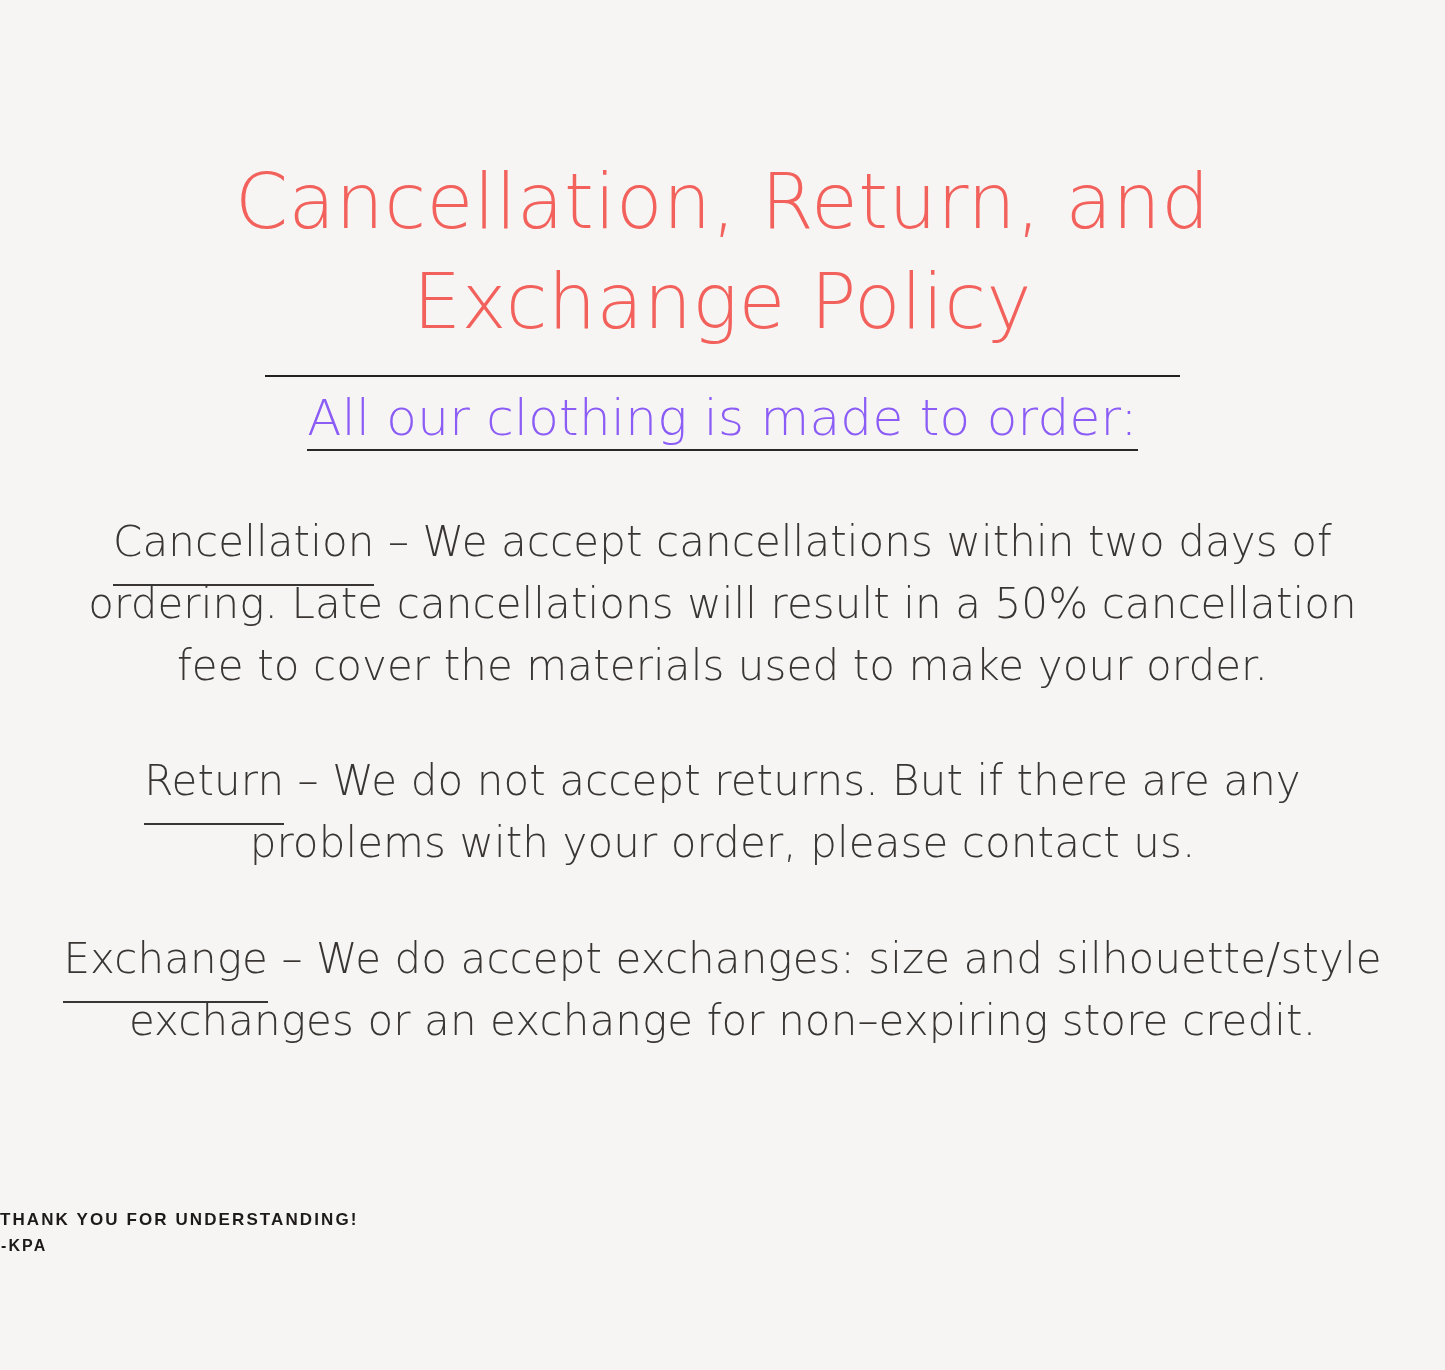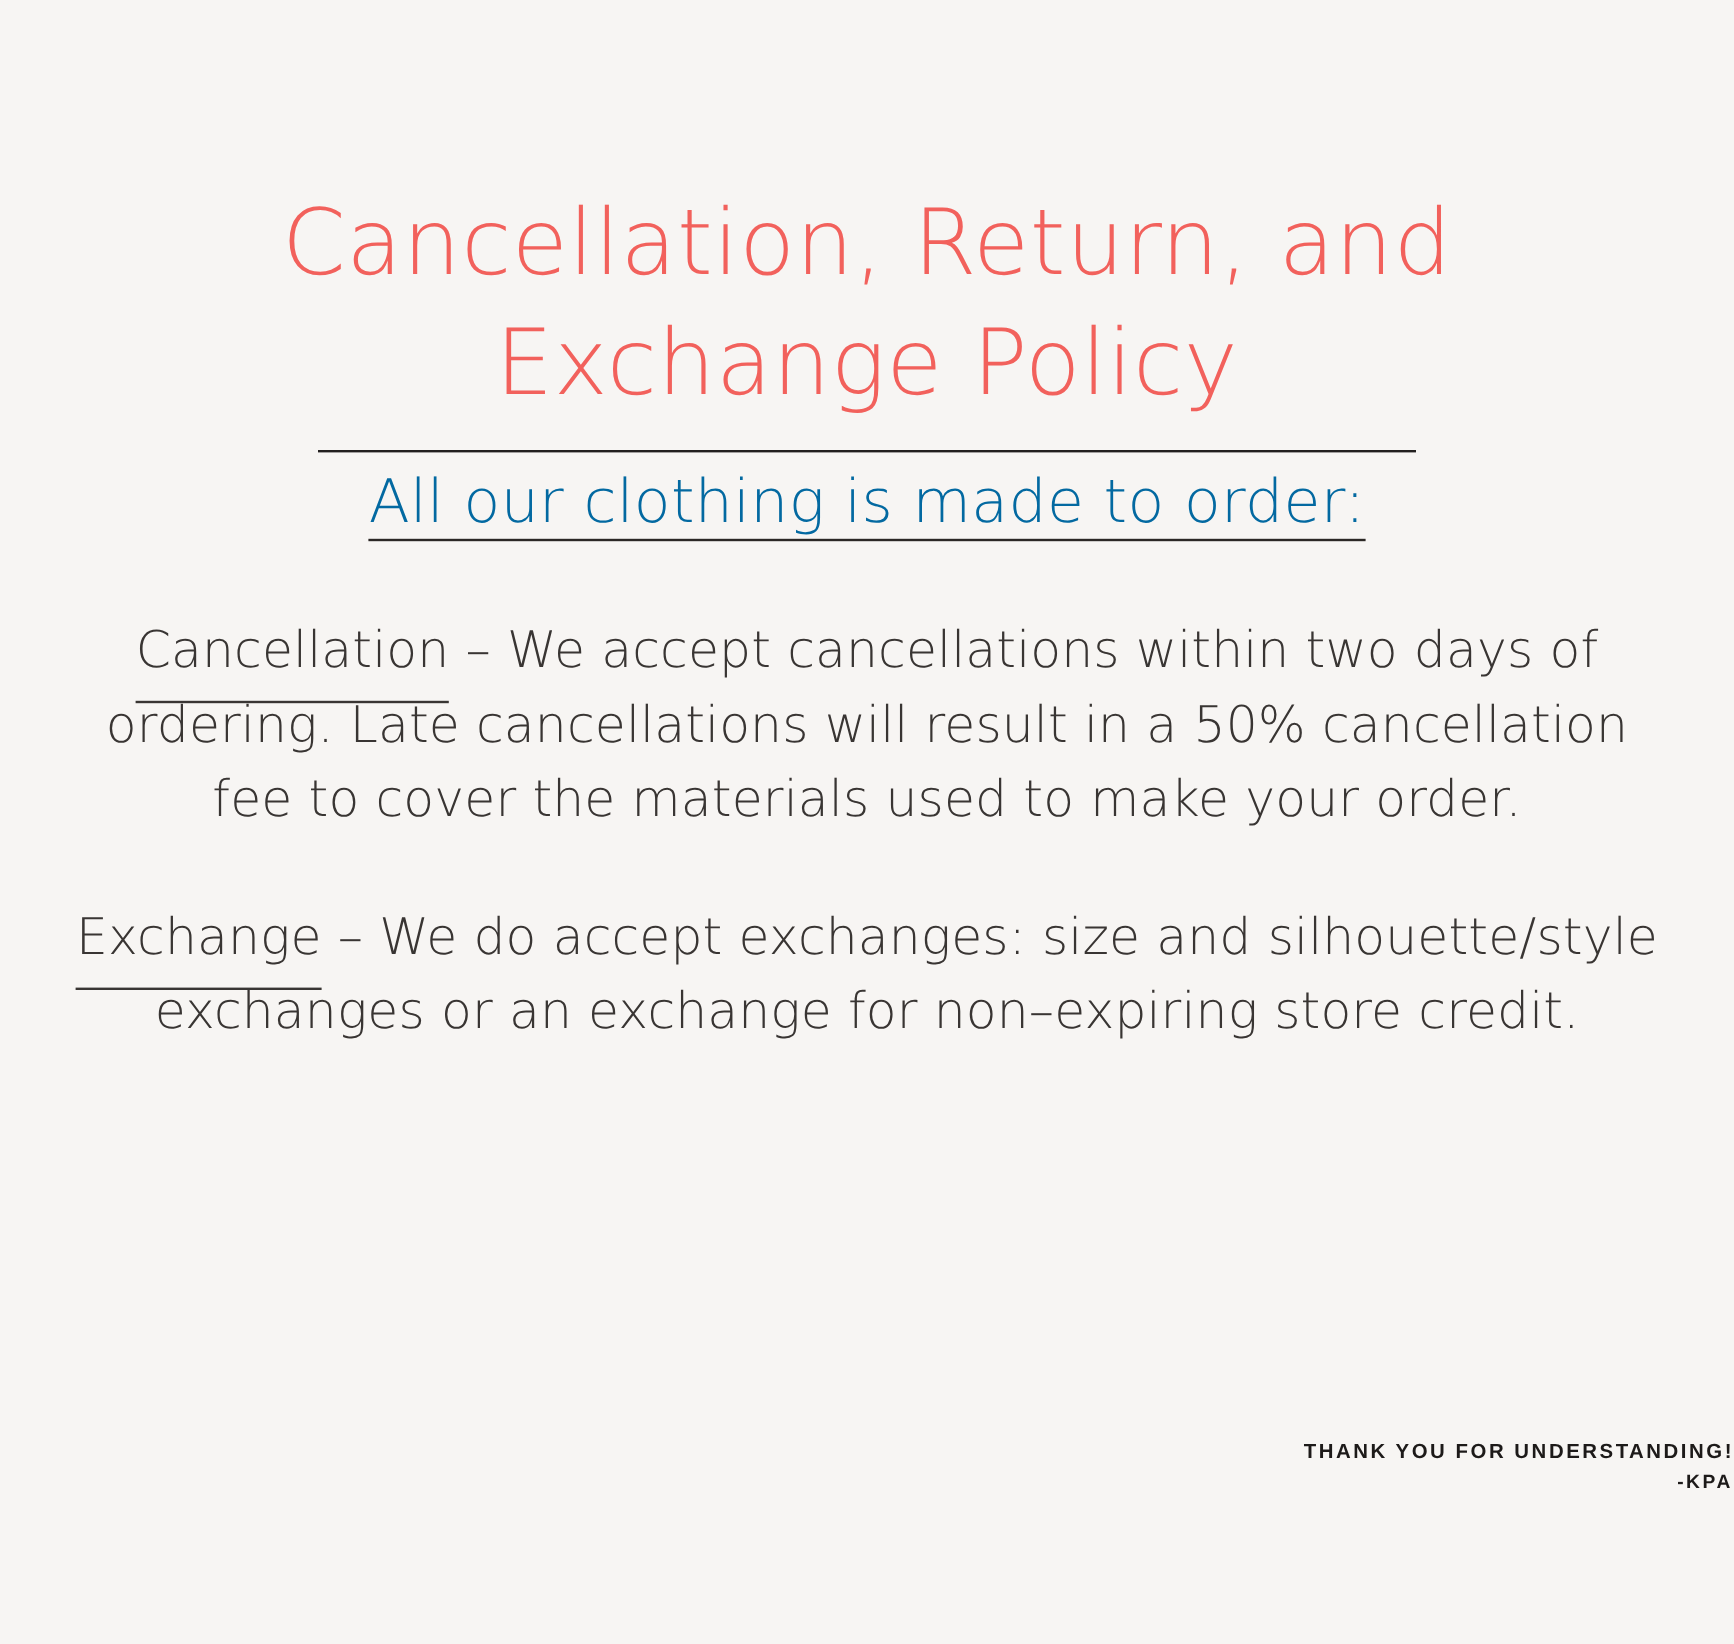--- a/index.html
+++ b/index.html
@@ -48,21 +48,21 @@
     border-top: 2px solid #23201f;
   }
 
   
   .subtitle {
     text-align: center;
     font-family: "DejaVu Sans", sans-serif;
     font-weight: 300;
     font-size: 50px;
     line-height: 1.25;
-    color: #0369a1;
+    color: #8b5cf6;
     margin: 10px 0 0 0;
     letter-spacing: 0.3px;
   }
   .subtitle span.u {
     border-bottom: 2px solid #2b2725;
     padding-bottom: 2px;
   }
 
   
   .body-wrap {
@@ -84,22 +84,22 @@
   .term {
     border-bottom: 2px solid #393533;
     padding-bottom: 18px;
   }
 
   
   .footer {
     position: absolute;
     left: 0;
     right: 0;
-    bottom: 104px;
-    text-align: right;
+    bottom: 94px;
+    text-align: left;
   }
   .footer-line1 {
     font-family: "Liberation Sans", sans-serif;
     font-size: 17px;
     font-weight: 700;
     letter-spacing: 2.1px;
     color: #1d1a19;
     margin: 0 0 7px 0;
   }
   .footer-line2 {
@@ -121,20 +121,21 @@
   <div class="divider-wrap">
     <div class="divider"></div>
   </div>
 
   <p class="subtitle"><span class="u">All our clothing is made to order:</span></p>
 
   <div class="body-wrap">
 
     <p class="para"><span class="term">Cancellation</span><span> – </span><span>We accept cancellations within two days of ordering. Late cancellations will result in a 50% cancellation fee to cover the materials used to make your order.</span></p>
 
+    <p class="para"><span class="term">Return</span><span> – </span><span>We do not accept returns. But if there are any problems with your order, please contact us.</span></p>
 
     <p class="para"><span class="term">Exchange</span><span> – </span><span>We do accept exchanges: size and silhouette/style exchanges or an exchange for non–expiring store credit.</span></p>
 
   </div>
 
   <div class="footer">
     <p class="footer-line1">THANK YOU FOR UNDERSTANDING!</p>
     <p class="footer-line2">-KPA</p>
   </div>
 

